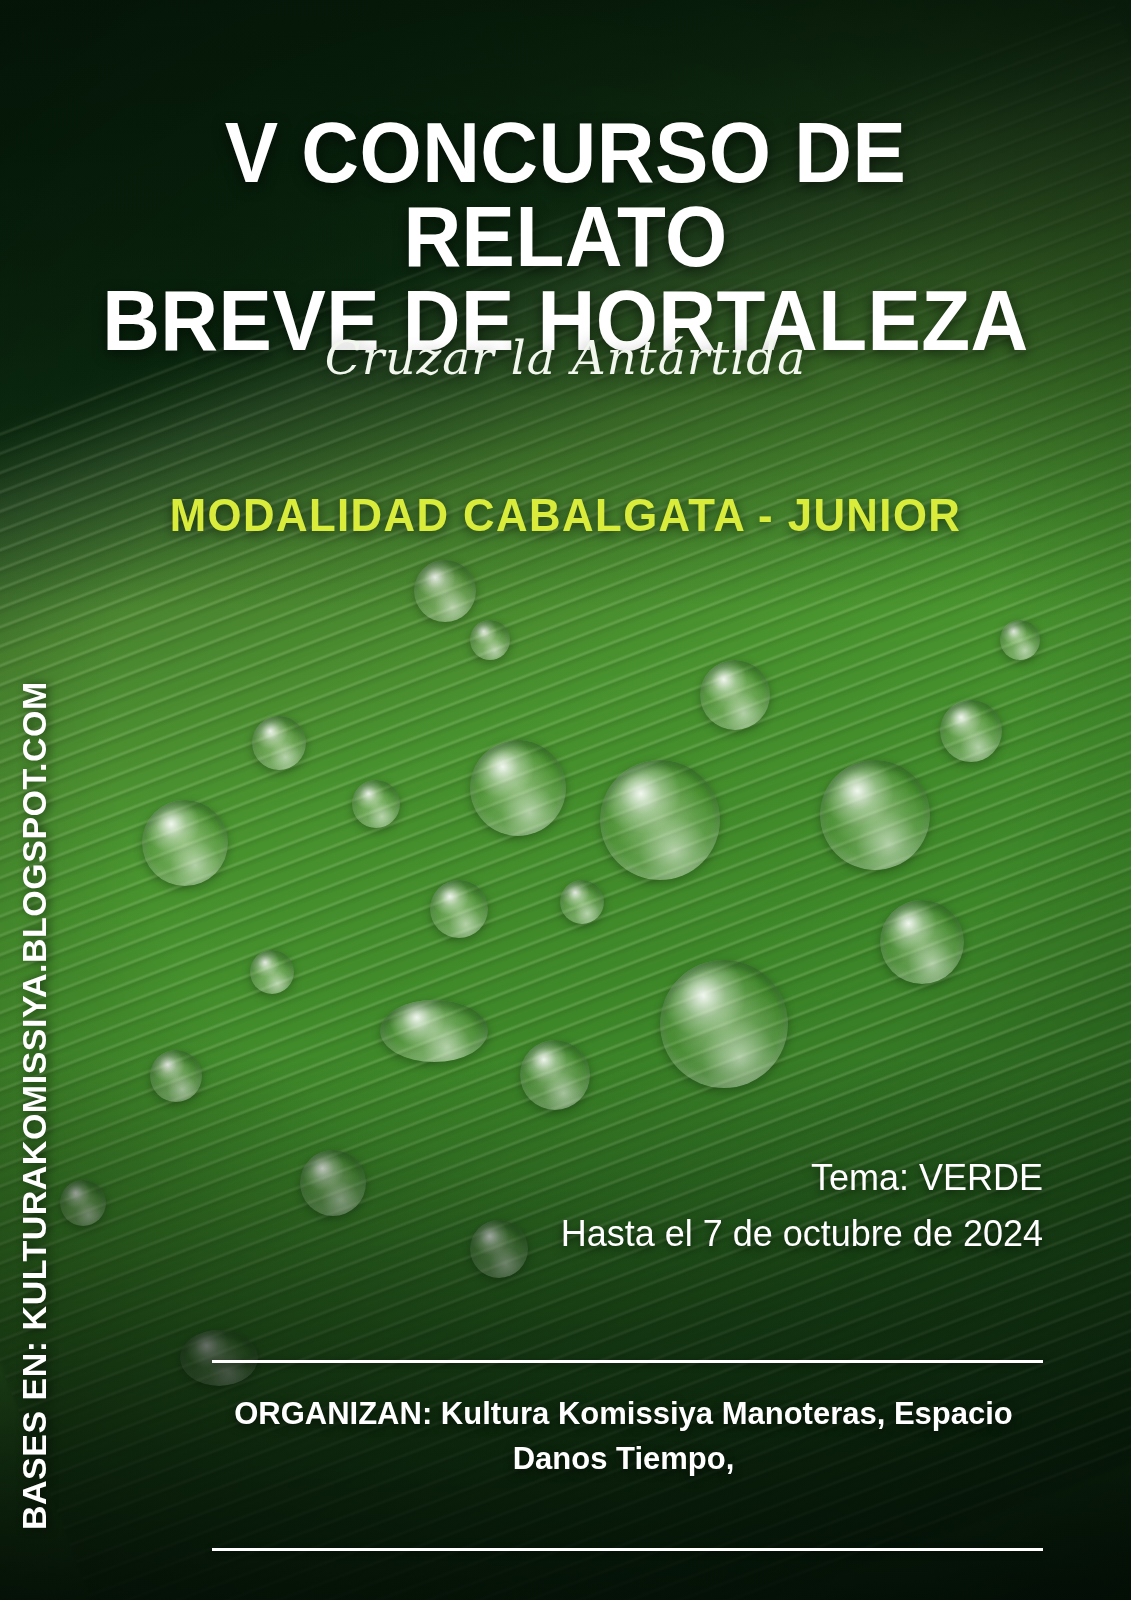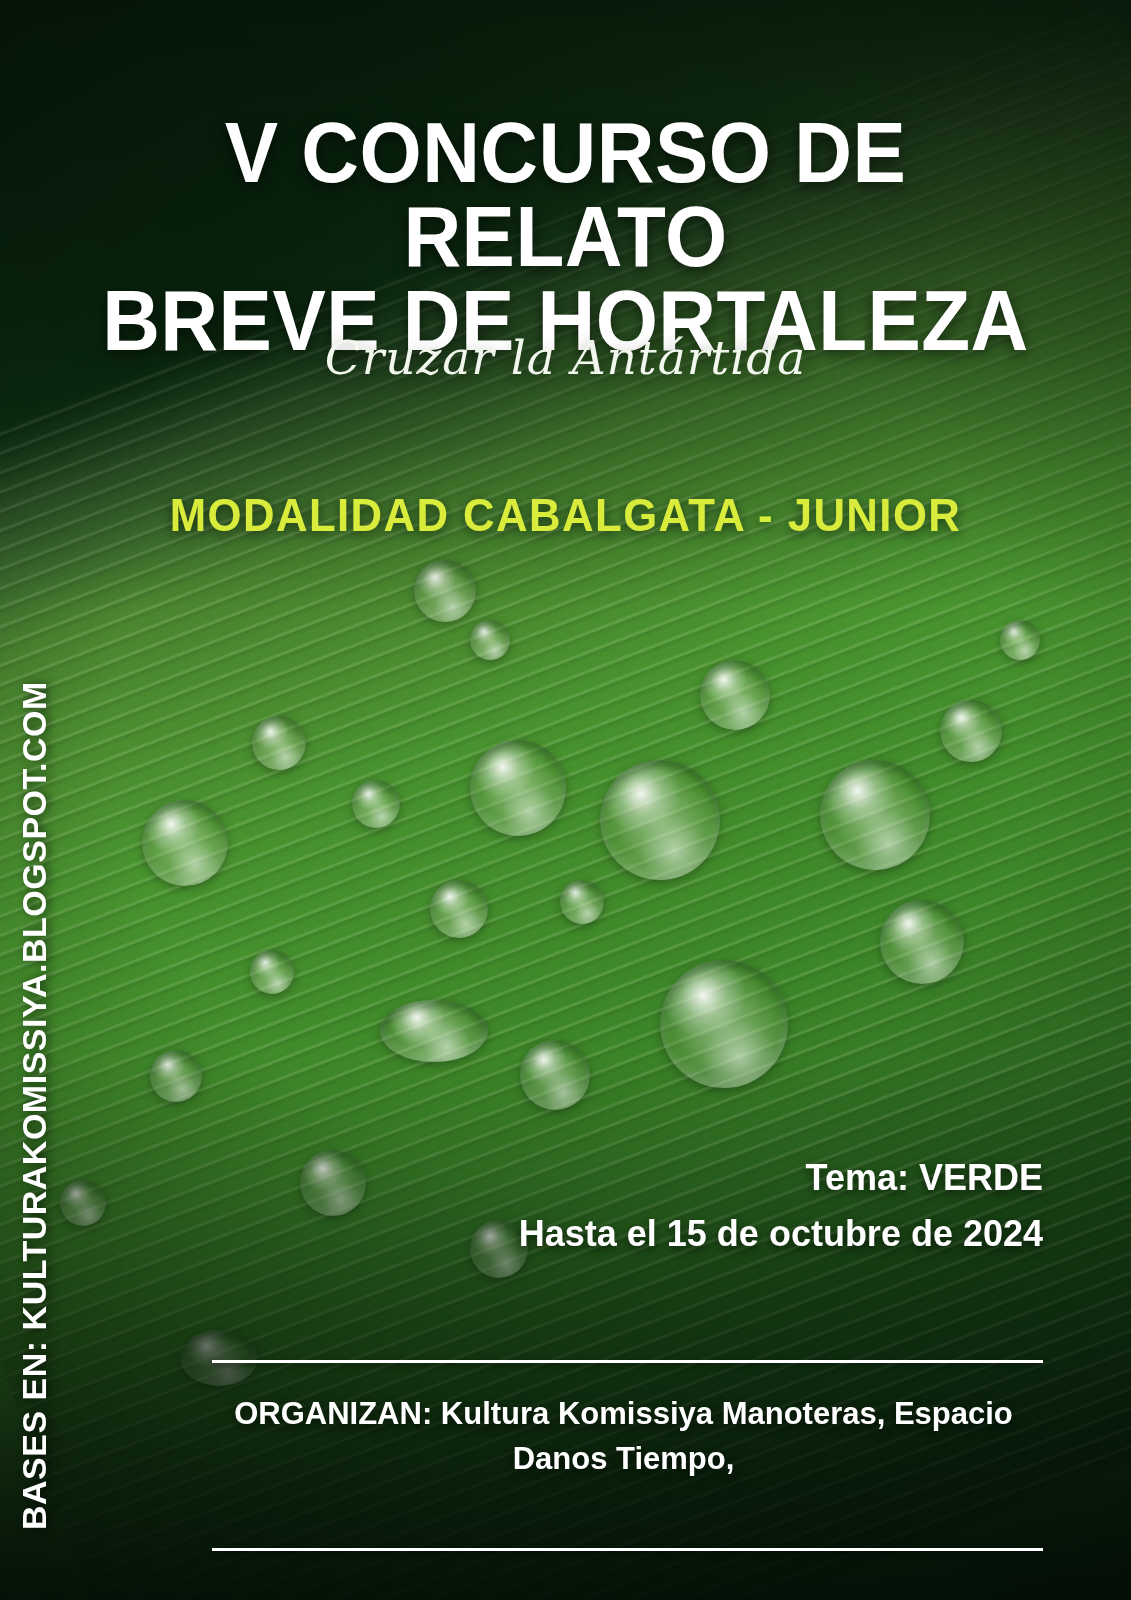--- a/index.html
+++ b/index.html
@@ -153,21 +153,21 @@
     white-space: nowrap;
     text-shadow: 0 3px 10px rgba(0,0,0,0.6);
   }
 
   .details {
     position: absolute;
     right: 88px;
     top: 1150px;
     text-align: right;
     color: #ffffff;
-    font-weight: 700;
+    font-weight: 400;
     font-size: 36px;
     line-height: 1.55;
     text-shadow: 0 3px 10px rgba(0,0,0,0.6);
   }
 
   .rule {
     position: absolute;
     height: 3px;
     background: #ffffff;
     left: 212px;
@@ -234,21 +234,21 @@
   </h1>
 
   <div class="subtitle">Cruzar la Antártida</div>
 
   <div class="modality">MODALIDAD CABALGATA - JUNIOR</div>
 
   <div class="vertical-bases">BASES EN: KULTURAKOMISSIYA.BLOGSPOT.COM</div>
 
   <div class="details">
     <div>Tema: VERDE</div>
-    <div>Hasta el 15 de octubre de 2024</div>
+    <div>Hasta el 7 de octubre de 2024</div>
   </div>
 
   <div class="rule rule-top"></div>
 
   <div class="organizers">
     <span class="line">ORGANIZAN: Kultura Komissiya Manoteras, Espacio Danos Tiempo,</span>
   </div>
 
   <div class="rule rule-bottom"></div>
 

